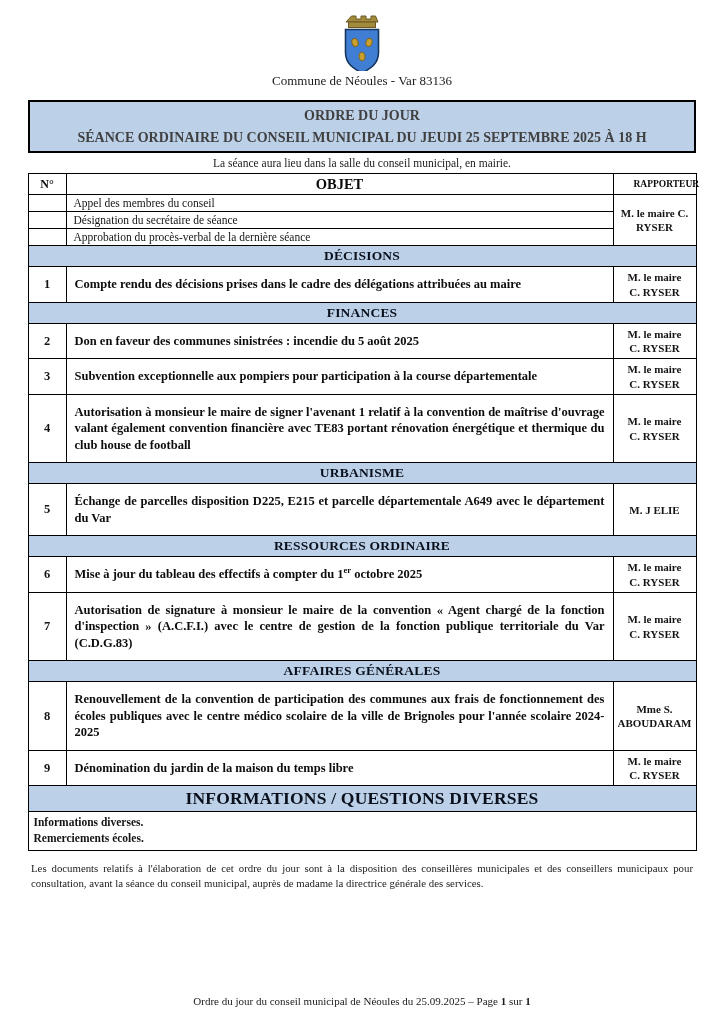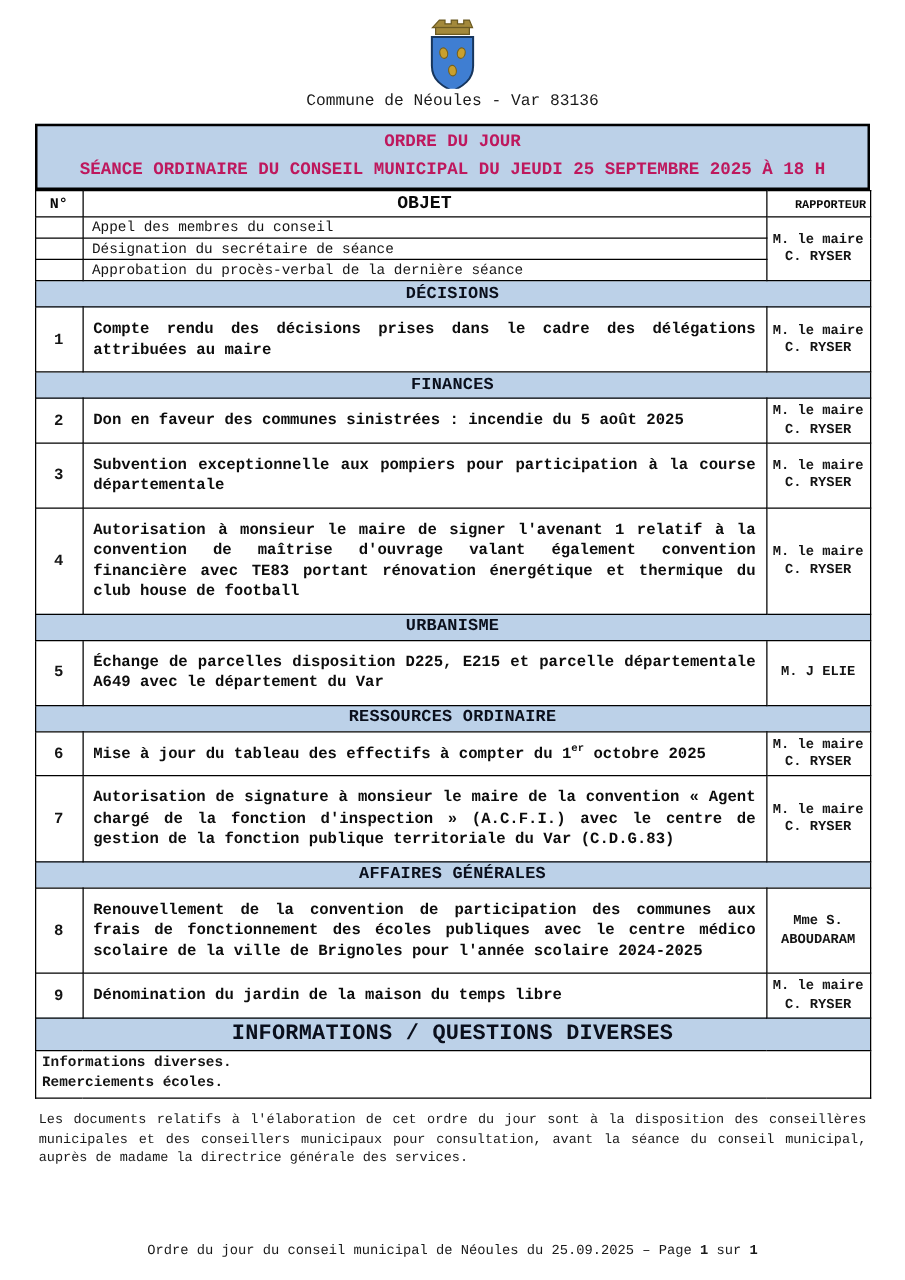--- a/index.html
+++ b/index.html
@@ -1,27 +1,27 @@
 <!DOCTYPE html>
 <html><head>
 <meta charset="utf-8">
 <style>
   html,body{margin:0;padding:0;background:#ffffff;}
   .page{
     position:relative;width:724px;height:1024px;background:#fff;overflow:hidden;
-    font-family:Liberation Mono, monospace;color:#141414;border-radius:21px;
+    font-family:Liberation Serif, serif;color:#141414;border-radius:21px;
     --band:#bcd1e8;--shield:#3f7ed2;--crown:#a3893b;--charge:#c9a02e;--bord:#000;
   }
   .header{padding-top:13px;text-align:center;}
   .crest{display:block;margin:0 auto;}
   .commune{font-size:13px;margin-top:2px;color:#1a1a1a;}
   .title-box{
     margin:11px 28px 0;background:var(--band);border:2px solid var(--bord);
     text-align:center;padding:3px 8px;font-weight:bold;font-size:14px;
-    line-height:1.55;color:#be185d;
+    line-height:1.55;color:#404040;
   }
   .subtitle{text-align:center;font-size:11.5px;margin:4px 0 4px;color:#1a1a1a;}
   table.agenda{width:668px;margin:0 auto;border-collapse:collapse;table-layout:fixed;}
   .agenda td,.agenda th{border:1.5px solid var(--bord);vertical-align:middle;padding:0;}
   .agenda tr.hdr th{height:20px;font-weight:bold;text-align:center;color:#0a0a0a;}
   .agenda .num-h{font-size:12px;}
   .agenda .objet-h{font-size:14.5px;}
   .agenda .rapp-h{font-size:9.5px;padding-left:20px;}
   .agenda tr.prelim td{height:14px;}
   .agenda tr.prelim .obj{font-size:11.5px;font-weight:normal;padding:1px 7px;text-align:left;}
@@ -65,20 +65,21 @@
       <ellipse cx="27" cy="43.5" rx="3.1" ry="4.2" transform="rotate(-8 27 43.5)" fill="var(--charge)" stroke="#77601a" stroke-width="0.9"></ellipse>
     </svg>
     <div class="commune">Commune de Néoules - Var 83136</div>
   </div>
 
   <div class="title-box">
     <div>ORDRE DU JOUR</div>
     <div>SÉANCE ORDINAIRE DU CONSEIL MUNICIPAL DU JEUDI 25 SEPTEMBRE 2025 À 18 H</div>
   </div>
 
+  <div class="subtitle">La séance aura lieu dans la salle du conseil municipal, en mairie.</div>
 
   <table class="agenda">
     <colgroup>
       <col style="width:38px">
         <col style="width:547px">
         <col style="width:83px">
     </colgroup>
     <tbody id="agenda-body">
         <tr class="hdr">
           <th class="num-h">N°</th>

